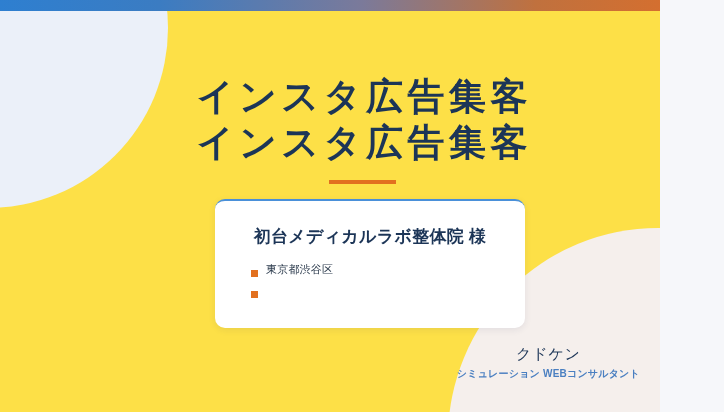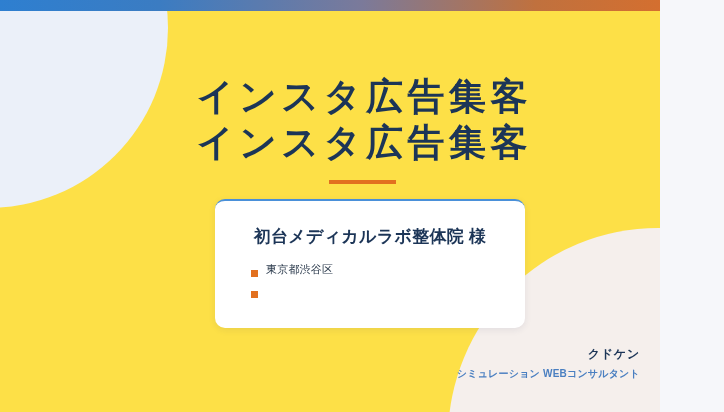--- a/index.html
+++ b/index.html
@@ -145,24 +145,25 @@
 
   
   #brand-block {
     position: absolute;
     right: 20px;
     top: 344px;
     text-align: right;
   }
   #brand-name {
     color: #1c3557;
-    font-size: 12px;
-    font-weight: bold;
+    font-size: 15px;
+    font-weight: normal;
     letter-spacing: 0.8px;
     line-height: 20px;
+    text-align: center;
   }
   #brand-tagline {
     color: #4a7fc1;
     font-size: 10px;
     font-weight: bold;
     letter-spacing: 0.2px;
     line-height: 16px;
     margin-top: 2px;
   }
 </style>

